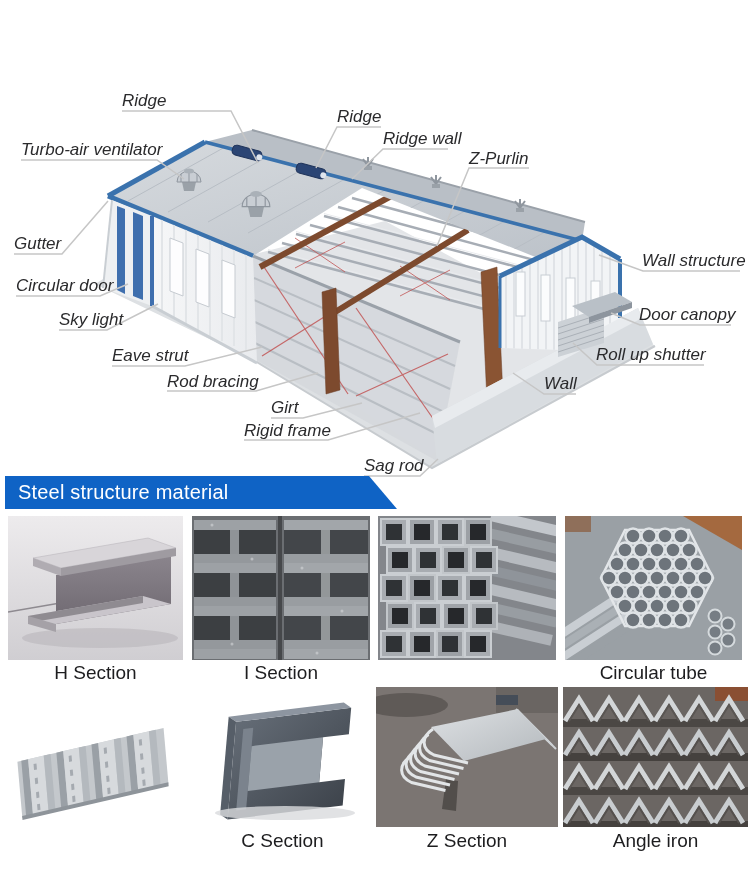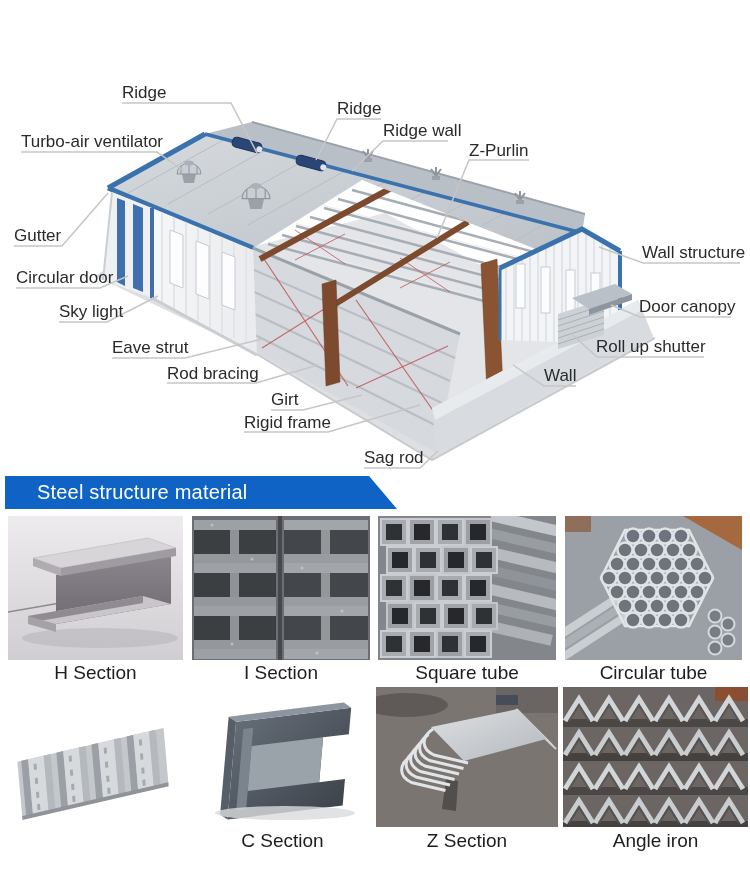--- a/index.html
+++ b/index.html
@@ -1,24 +1,24 @@
 <!DOCTYPE html>
 <html><head>
 <meta charset="utf-8">
 <style>
   html,body{margin:0;padding:0;background:#ffffff;}
   .stage{position:relative;width:750px;height:894px;background:#fff;overflow:hidden;
          font-family:"Liberation Sans",sans-serif;}
-  .diagram{position:absolute;left:0;top:8px;width:750px;height:470px;}
+  .diagram{position:absolute;left:0;top:16px;width:750px;height:470px;font-style:italic;}
   .diagram svg{position:absolute;left:0;top:0;}
   .dlabel{position:absolute;font-size:17px;color:#2a2a2c;white-space:nowrap;line-height:18px;}
   .banner{position:absolute;left:5px;top:476px;width:392px;height:33px;
           clip-path:polygon(0 0, calc(100% - 28px) 0, 100% 100%, 0 100%);
           display:flex;align-items:center;}
-  .banner span{color:#fff;font-size:20px;padding-left:32px;letter-spacing:.2px;}
+  .banner span{color:#fff;font-size:20px;padding-left:13px;letter-spacing:.2px;}
   .cell{position:absolute;}
   .photo{position:absolute;left:0;top:0;right:0;overflow:hidden;background:#d8d8da;}
   .photo svg{display:block;width:100%;height:100%;}
   .photo.whitebg{background:#ffffff;}
   .caption{position:absolute;left:0;right:0;text-align:center;font-size:19px;color:#1d1d1f;line-height:21px;}
   .caption .inner{display:inline-block;max-width:140px;}
 </style>
 </head>
 <body>
 
@@ -400,21 +400,20 @@
             <rect x="28" width="26" height="26" fill="#a0a4a9" stroke="#caced2" stroke-width="2"></rect>
               <rect x="33" y="5" width="16" height="16" fill="#26282b"></rect>
             <rect x="56" width="26" height="26" fill="#9ca0a5" stroke="#c2c6ca" stroke-width="2"></rect>
               <rect x="61" y="5" width="16" height="16" fill="#2f3235"></rect>
             <rect x="84" width="26" height="26" fill="#a8acb1" stroke="#caced2" stroke-width="2"></rect>
               <rect x="89" y="5" width="16" height="16" fill="#26282b"></rect>
           </g>
         </g>
       </svg>
     </div>
-    <div class="caption" style="top:146px"><span class="inner">Square tube</span></div>
   </div>
 
   <div class="cell" style="left:565px;top:516px;width:177px;height:170px">
     <div class="photo" style="height:144px">
       <svg viewBox="0 0 177 144" preserveAspectRatio="none">
         <rect width="177" height="144" fill="#9aa0a5"></rect>
         <polygon points="118,0 177,0 177,34" fill="#a4693f"></polygon>
         <rect x="0" y="0" width="26" height="16" fill="#8a5a3a" opacity="0.7"></rect>
         <g transform="rotate(-33 28 112)">
           <rect x="-30" y="96" width="95" height="8" rx="4" fill="#c9ced3"></rect>

